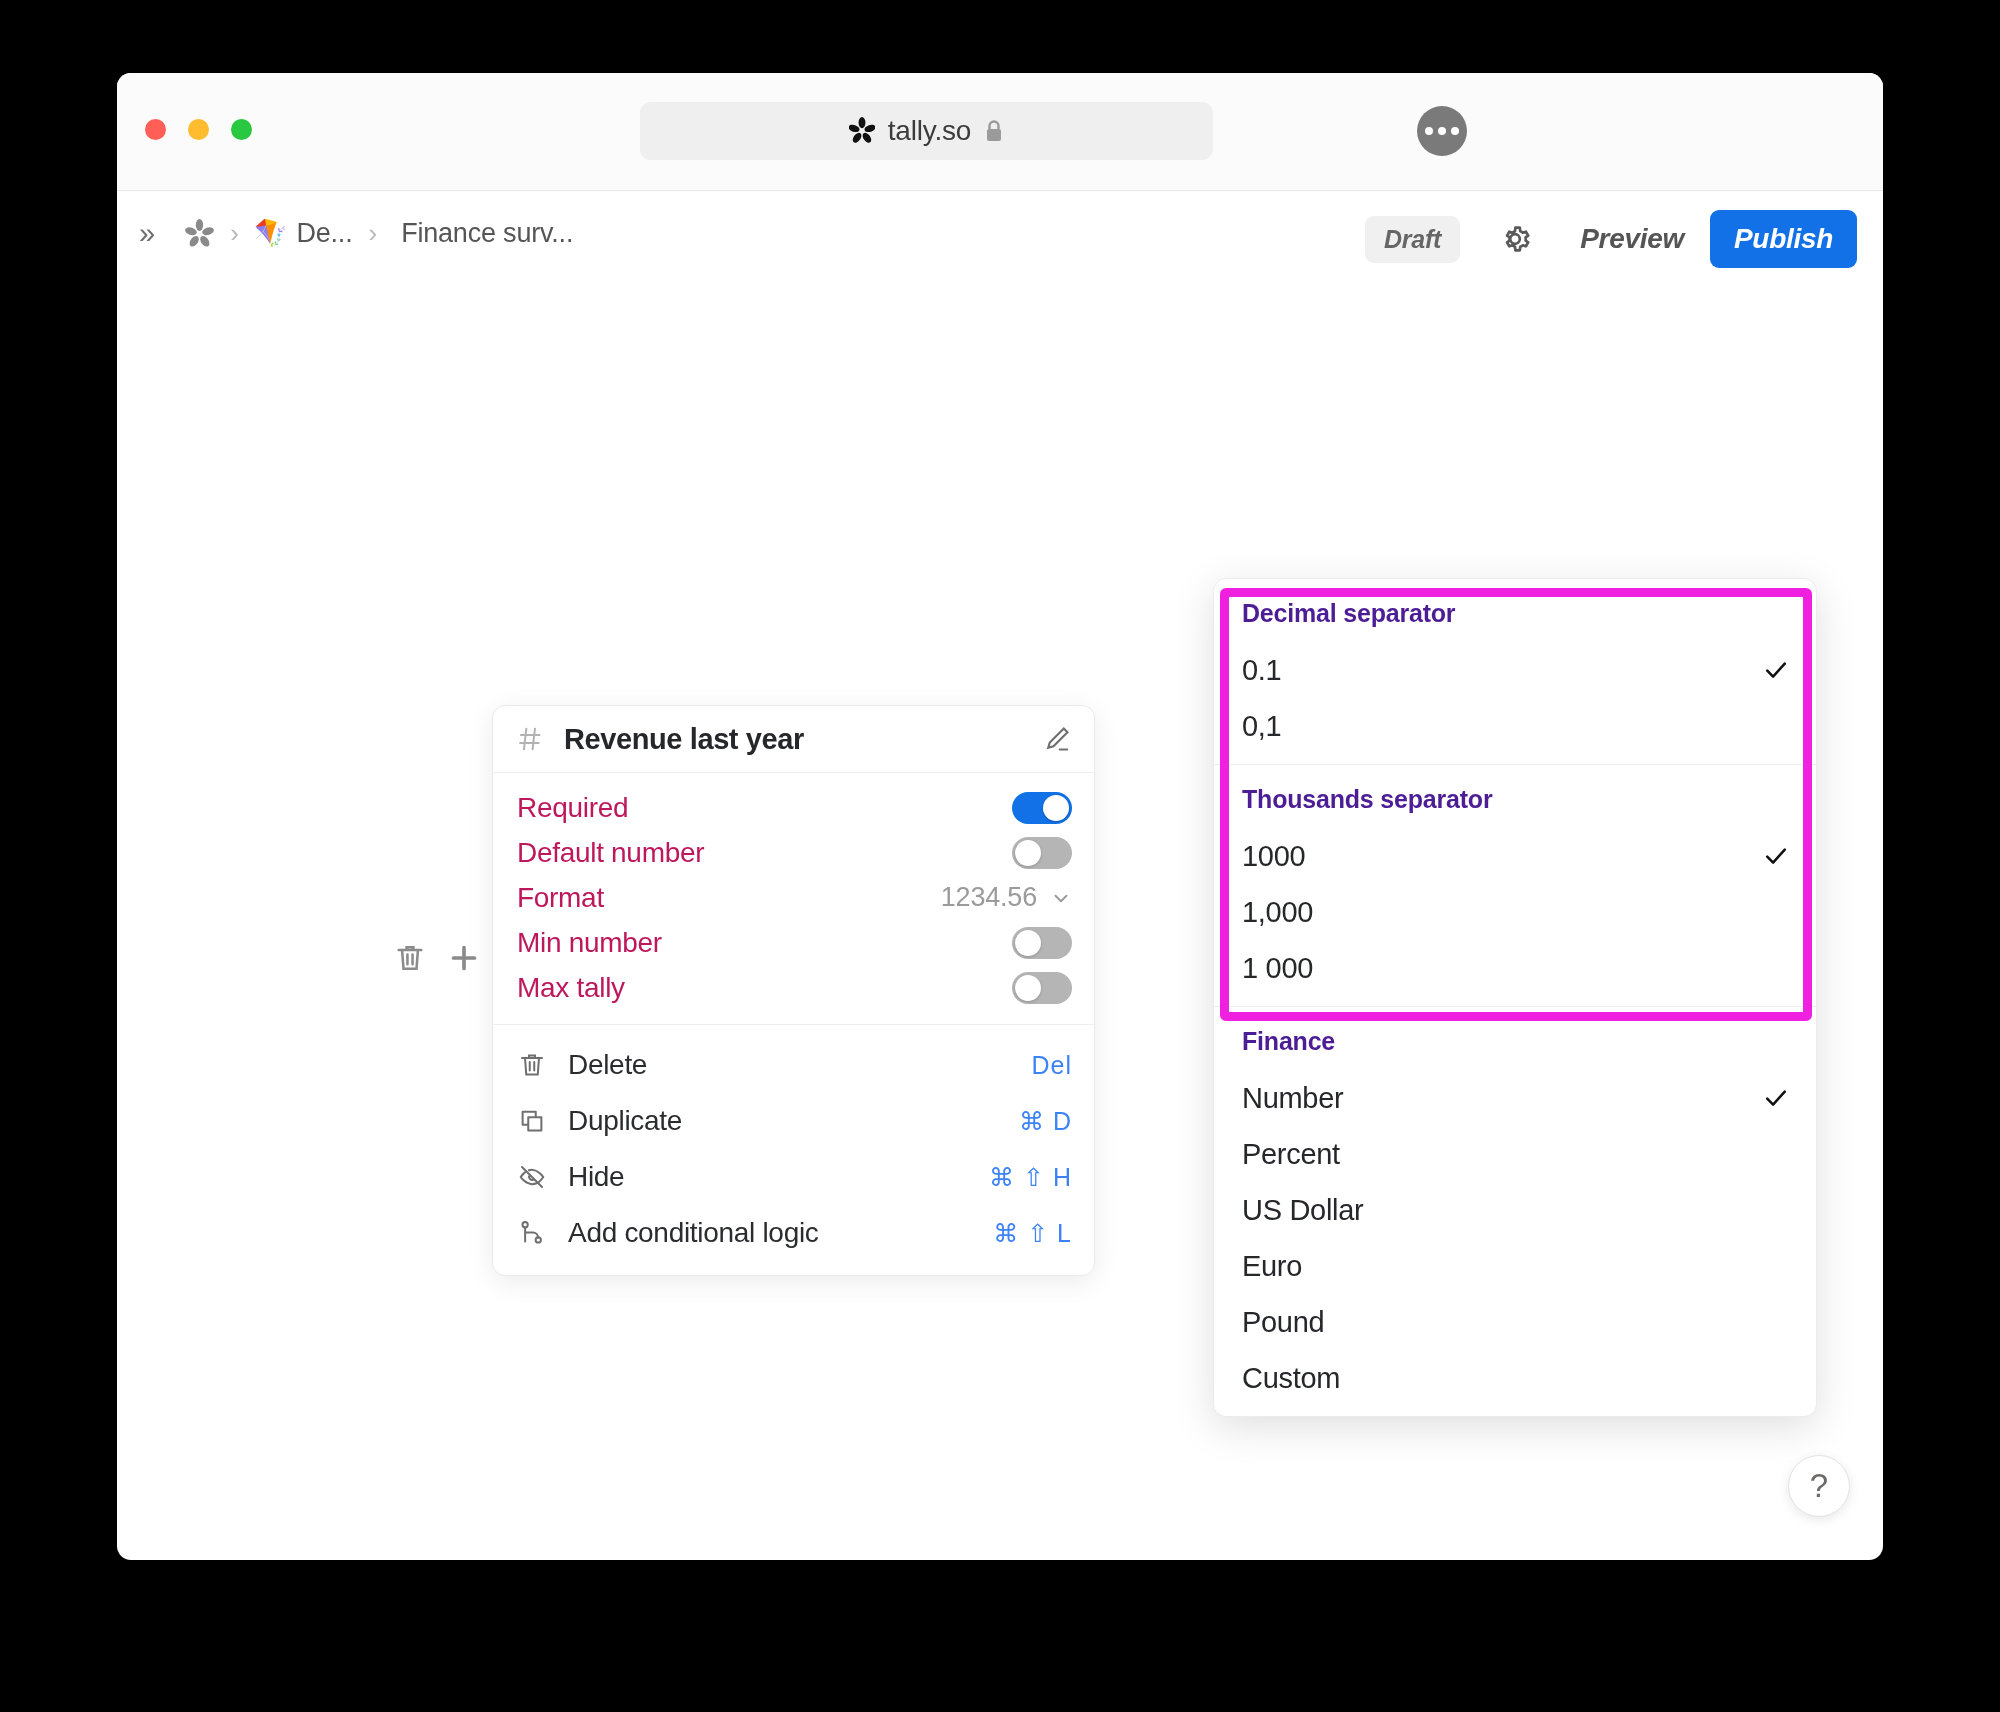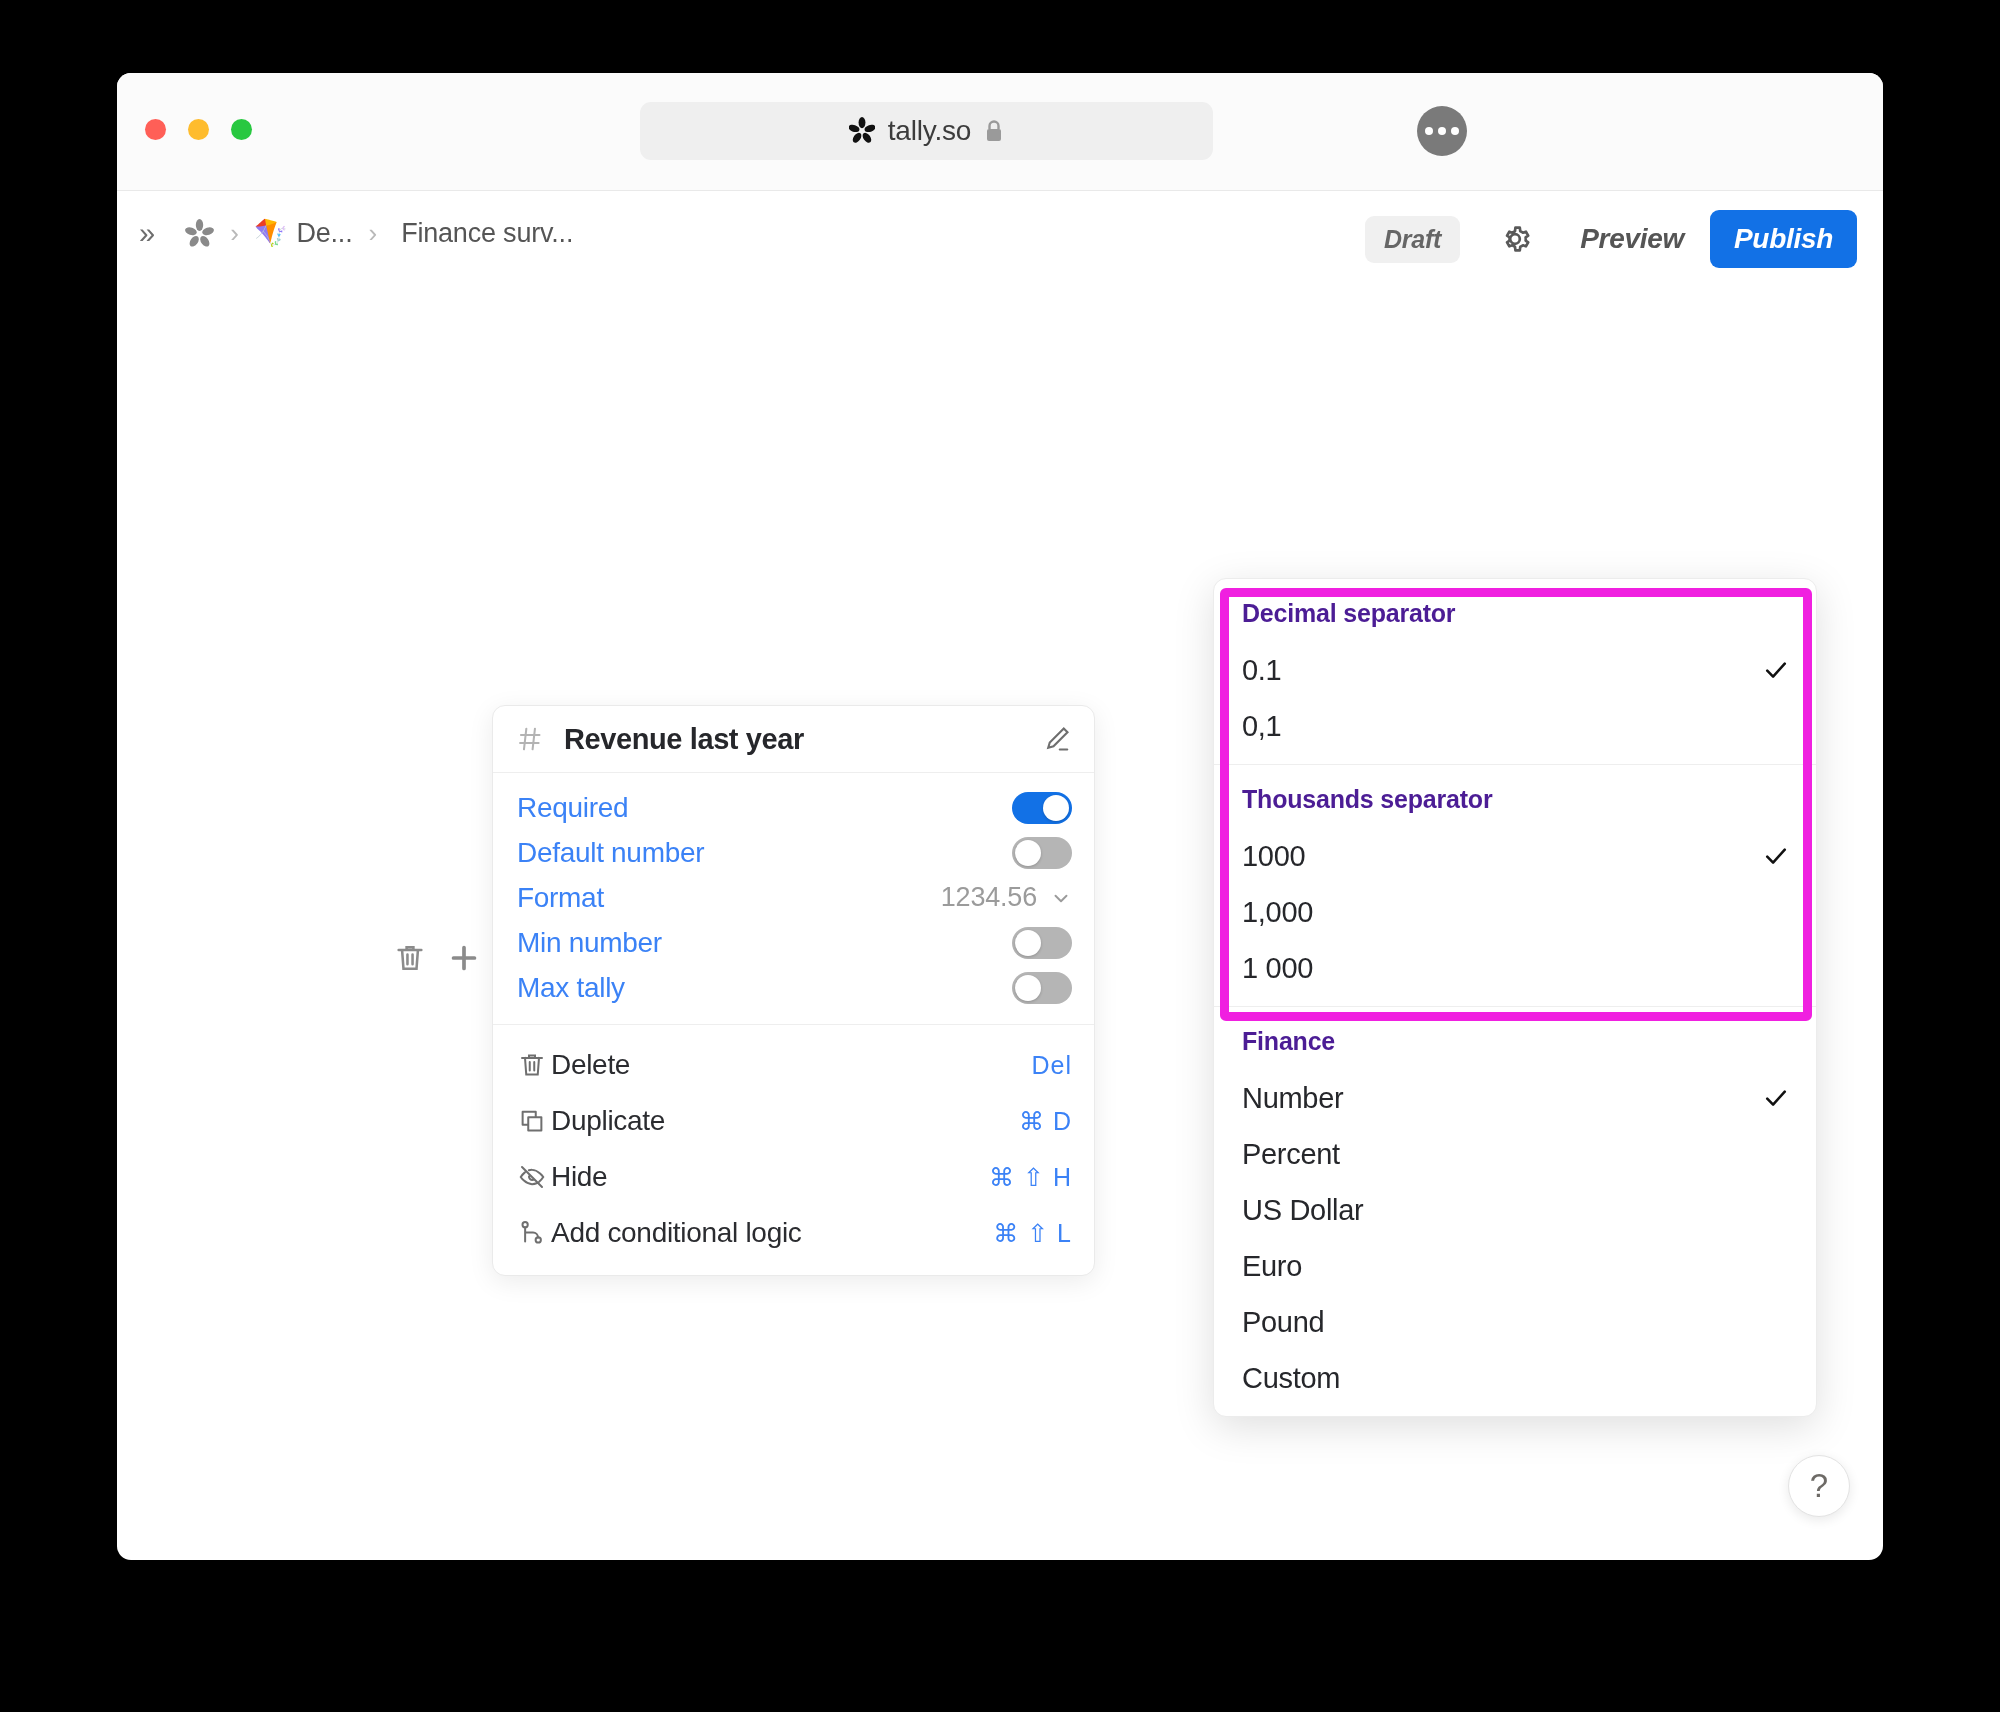--- a/index.html
+++ b/index.html
@@ -140,21 +140,21 @@
     margin-left: 21px; letter-spacing: -0.4px;
     flex: 1; white-space: nowrap; overflow: hidden;
   }
   .pencil-ico { width: 30px; height: 30px; display:block; flex: none; }
 
   .card-settings { padding: 12px 0 14px; border-bottom: 1px solid #eeeeee; }
   .srow {
     display: flex; align-items: center; justify-content: space-between;
     height: 45px; padding: 0 22px 0 24px;
   }
-  .srow-label { font-size: 28px; color: #3b82f6; letter-spacing: -0.3px; }
+  .srow-label { font-size: 28px; color: #be185d; letter-spacing: -0.3px; }
   .srow-right { display: flex; align-items: center; gap: 13px; }
   .srow-value { font-size: 27px; color: #9b9b9b; letter-spacing: -0.2px; }
   .chev-ico { width: 22px; height: 22px; display: block; }
 
   .toggle {
     width: 60px; height: 32px; border-radius: 16px;
     background: #b5b5b5; position: relative; flex: none;
   }
   .toggle.on { background: #1271e6; }
   .toggle .knob {
@@ -163,21 +163,21 @@
     background: #fff; box-shadow: 0 1px 3px rgba(0,0,0,0.2);
   }
   .toggle.on .knob { left: 31px; }
 
   .card-actions { padding: 12px 0 14px; }
   .arow {
     display: flex; align-items: center;
     height: 56px; padding: 0 22px 0 24px;
   }
   .arow-ico { width: 30px; height: 30px; display:block; flex: none; }
-  .arow-label { font-size: 28px; color: #2b2c30; margin-left: 4px; letter-spacing: -0.3px; flex: 1; }
+  .arow-label { font-size: 28px; color: #2b2c30; margin-left: 21px; letter-spacing: -0.3px; flex: 1; }
   .arow-kbd { font-size: 25px; color: #3b82f6; letter-spacing: 1px; white-space: nowrap; }
 
   
   .dropdown {
     position: absolute;
     left: 1096px; top: 505px;
     width: 604px;
     background: #fff;
     border: 1px solid #ececec;
     border-radius: 13px;

